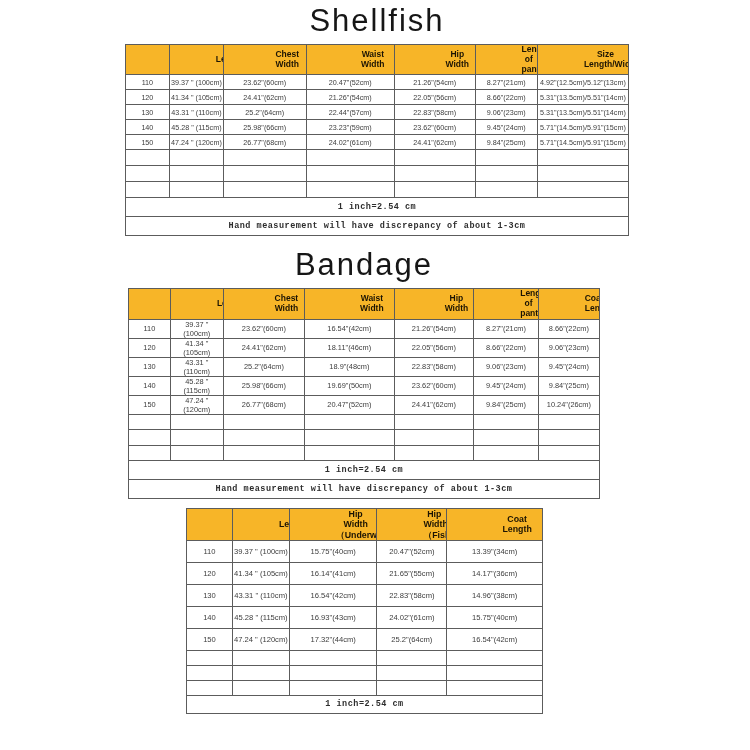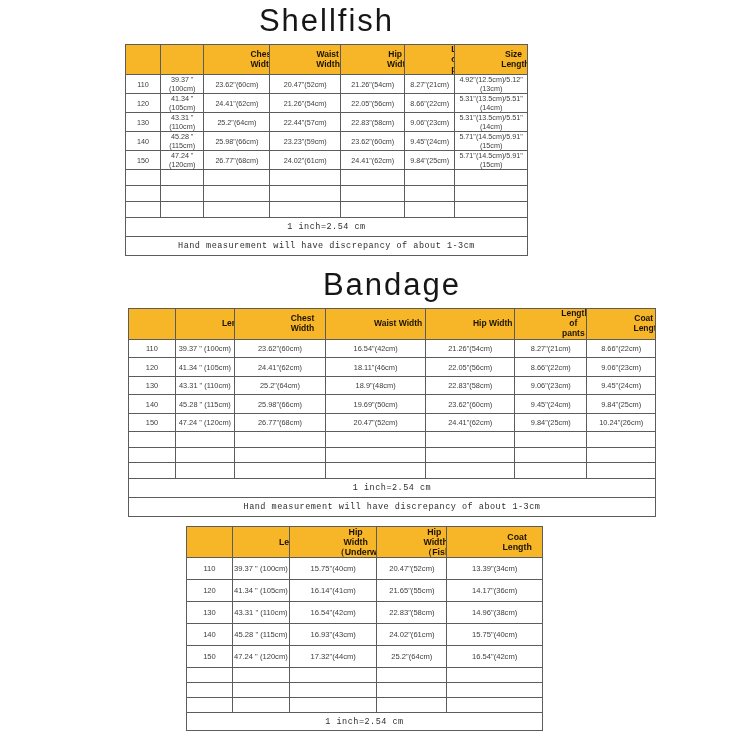--- a/index.html
+++ b/index.html
@@ -1,22 +1,22 @@
 <!DOCTYPE html>
 <html><head>
 <meta charset="utf-8">
 <style>
   html,body{margin:0;padding:0;}
   body{
     width:750px;height:750px;background:#ffffff;overflow:hidden;
     font-family:"Liberation Sans", sans-serif;
   }
   .section{box-sizing:border-box;}
-  .sec0{width:403px;margin:4px 0 0 125px;}
-  .sec1{width:528px;margin:12px 0 8px 128px;}
+  .sec0{width:504px;margin:4px 0 0 125px;}
+  .sec1{width:472px;margin:12px 0 8px 128px;}
   .sec2{width:357px;margin:9px 0 0 186px;}
   h1.table-title{
     font-size:31px;font-weight:400;color:#161616;text-align:center;
     margin:0 0 6px 0;letter-spacing:2px;line-height:1.1;
   }
   .sec2 h1.table-title{font-size:29px;letter-spacing:1px;}
   table{border-collapse:collapse;width:100%;table-layout:fixed;}
   th,td{
     border:1px solid #5c5c5c;text-align:center;vertical-align:middle;
     color:#3c3c3c;overflow:hidden;padding:0 1px;
@@ -31,21 +31,21 @@
   .sec0 tr.empty td{height:15px;}
   
   .sec1 th{font-size:8.5px;height:27px;}
   .sec1 td{font-size:7.4px;height:17.5px;}
   .sec1 tr.empty td{height:14.5px;}
   
   .sec2 th{font-size:8.8px;height:30px;}
   .sec2 td{font-size:7.6px;height:21px;}
   .sec2 tr.empty td{height:14px;}
   td.note{
-    font-family:"Liberation Mono", monospace;font-weight:normal;
+    font-family:"Liberation Mono", monospace;font-weight:bold;
     font-size:8.5px;color:#2e2e2e;letter-spacing:0.5px;height:18px;
   }
   .sec2 td.note{font-size:8.5px;height:17px;}
 </style>
 </head>
 <body>
 
 <div class="section sec0">
   <h1 class="table-title">Shellfish</h1>
   <table>

